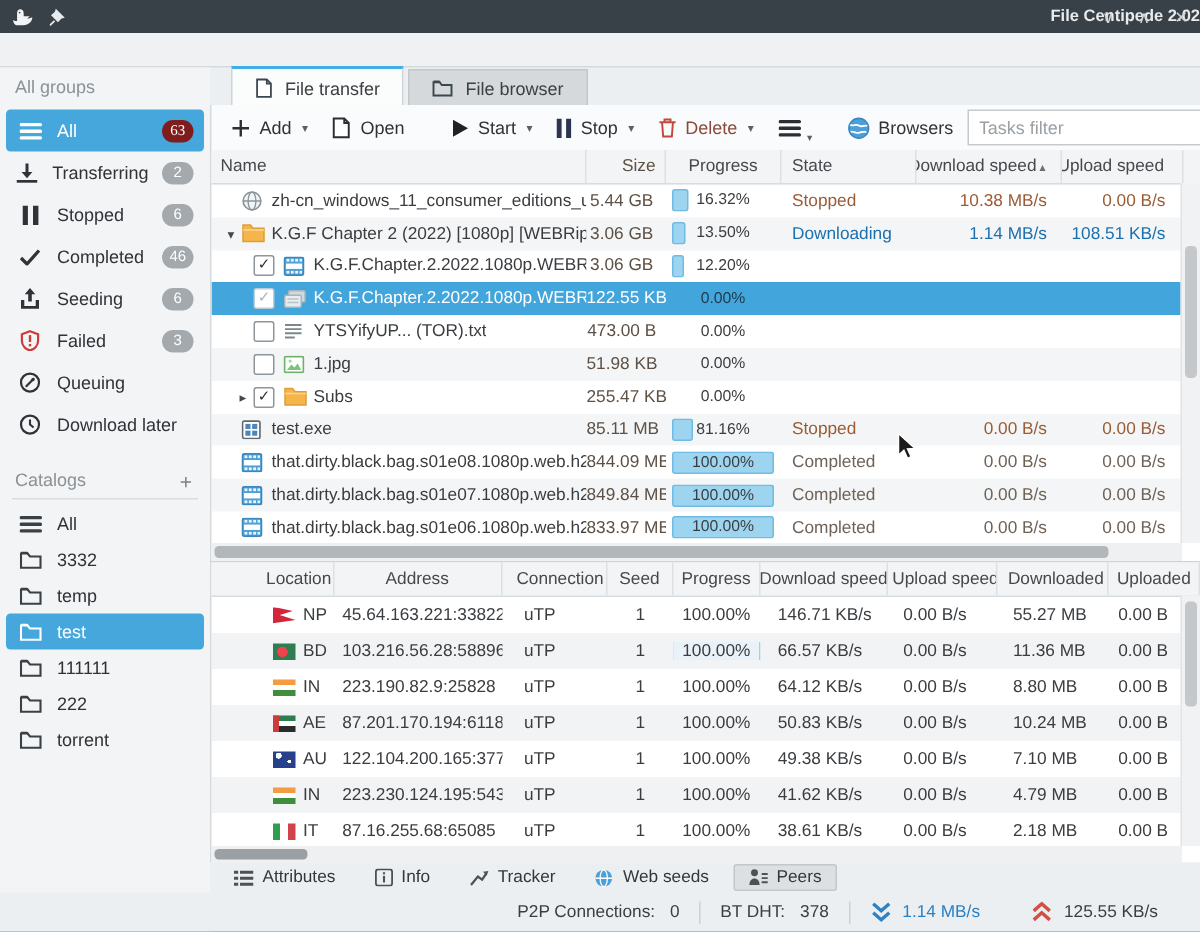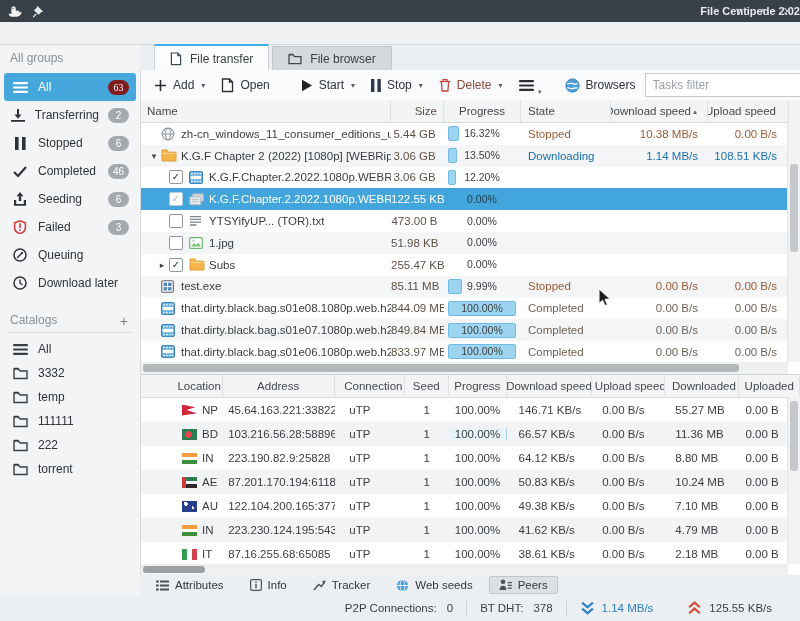--- a/index.html
+++ b/index.html
@@ -318,20 +318,29 @@
   </div>
         <div class="cat-item">
     <span class="side-icon">
             <svg width="15" height="13" viewBox="0 0 15 13">
               <path d="M1 2h4.4L7 4h7v7.5H1z" fill="none" stroke="currentColor" stroke-width="1.4"></path>
               <path d="M1 2V.8h4.2L6.4 2z" fill="currentColor"></path>
             </svg>
           </span>
     <span class="side-label">temp</span>
   </div>
+        <div class="cat-item selected">
+    <span class="side-icon">
+            <svg width="15" height="13" viewBox="0 0 15 13">
+              <path d="M1 2h4.4L7 4h7v7.5H1z" fill="none" stroke="currentColor" stroke-width="1.4"></path>
+              <path d="M1 2V.8h4.2L6.4 2z" fill="currentColor"></path>
+            </svg>
+          </span>
+    <span class="side-label">test</span>
+  </div>
         <div class="cat-item">
     <span class="side-icon">
             <svg width="15" height="13" viewBox="0 0 15 13">
               <path d="M1 2h4.4L7 4h7v7.5H1z" fill="none" stroke="currentColor" stroke-width="1.4"></path>
               <path d="M1 2V.8h4.2L6.4 2z" fill="currentColor"></path>
             </svg>
           </span>
     <span class="side-label">111111</span>
   </div>
         <div class="cat-item">
@@ -669,21 +678,21 @@
                   <rect x="7.1" y="7.1" width="3.4" height="3.4"></rect>
                 </g>
               </svg>
             </span>
       <span class="nm">test.exe</span>
     </div>
     <div class="cell col-size">85.11 MB</div>
     <div class="cell col-prog">
       <span class="pwrap">
         <span class="pfill" style="width: 21.3%;"></span>
-        <span class="ptxt">9.99%</span>
+        <span class="ptxt">81.16%</span>
       </span>
     </div>
     <div class="cell col-state st-stopped">Stopped</div>
     <div class="cell col-down st-stopped">0.00 B/s</div>
     <div class="cell col-up st-stopped">0.00 B/s</div>
   </div>
         <div class="trow">
     <div class="cell col-name" style="padding-left: 6px;">
       <span class="exp"></span>
 

